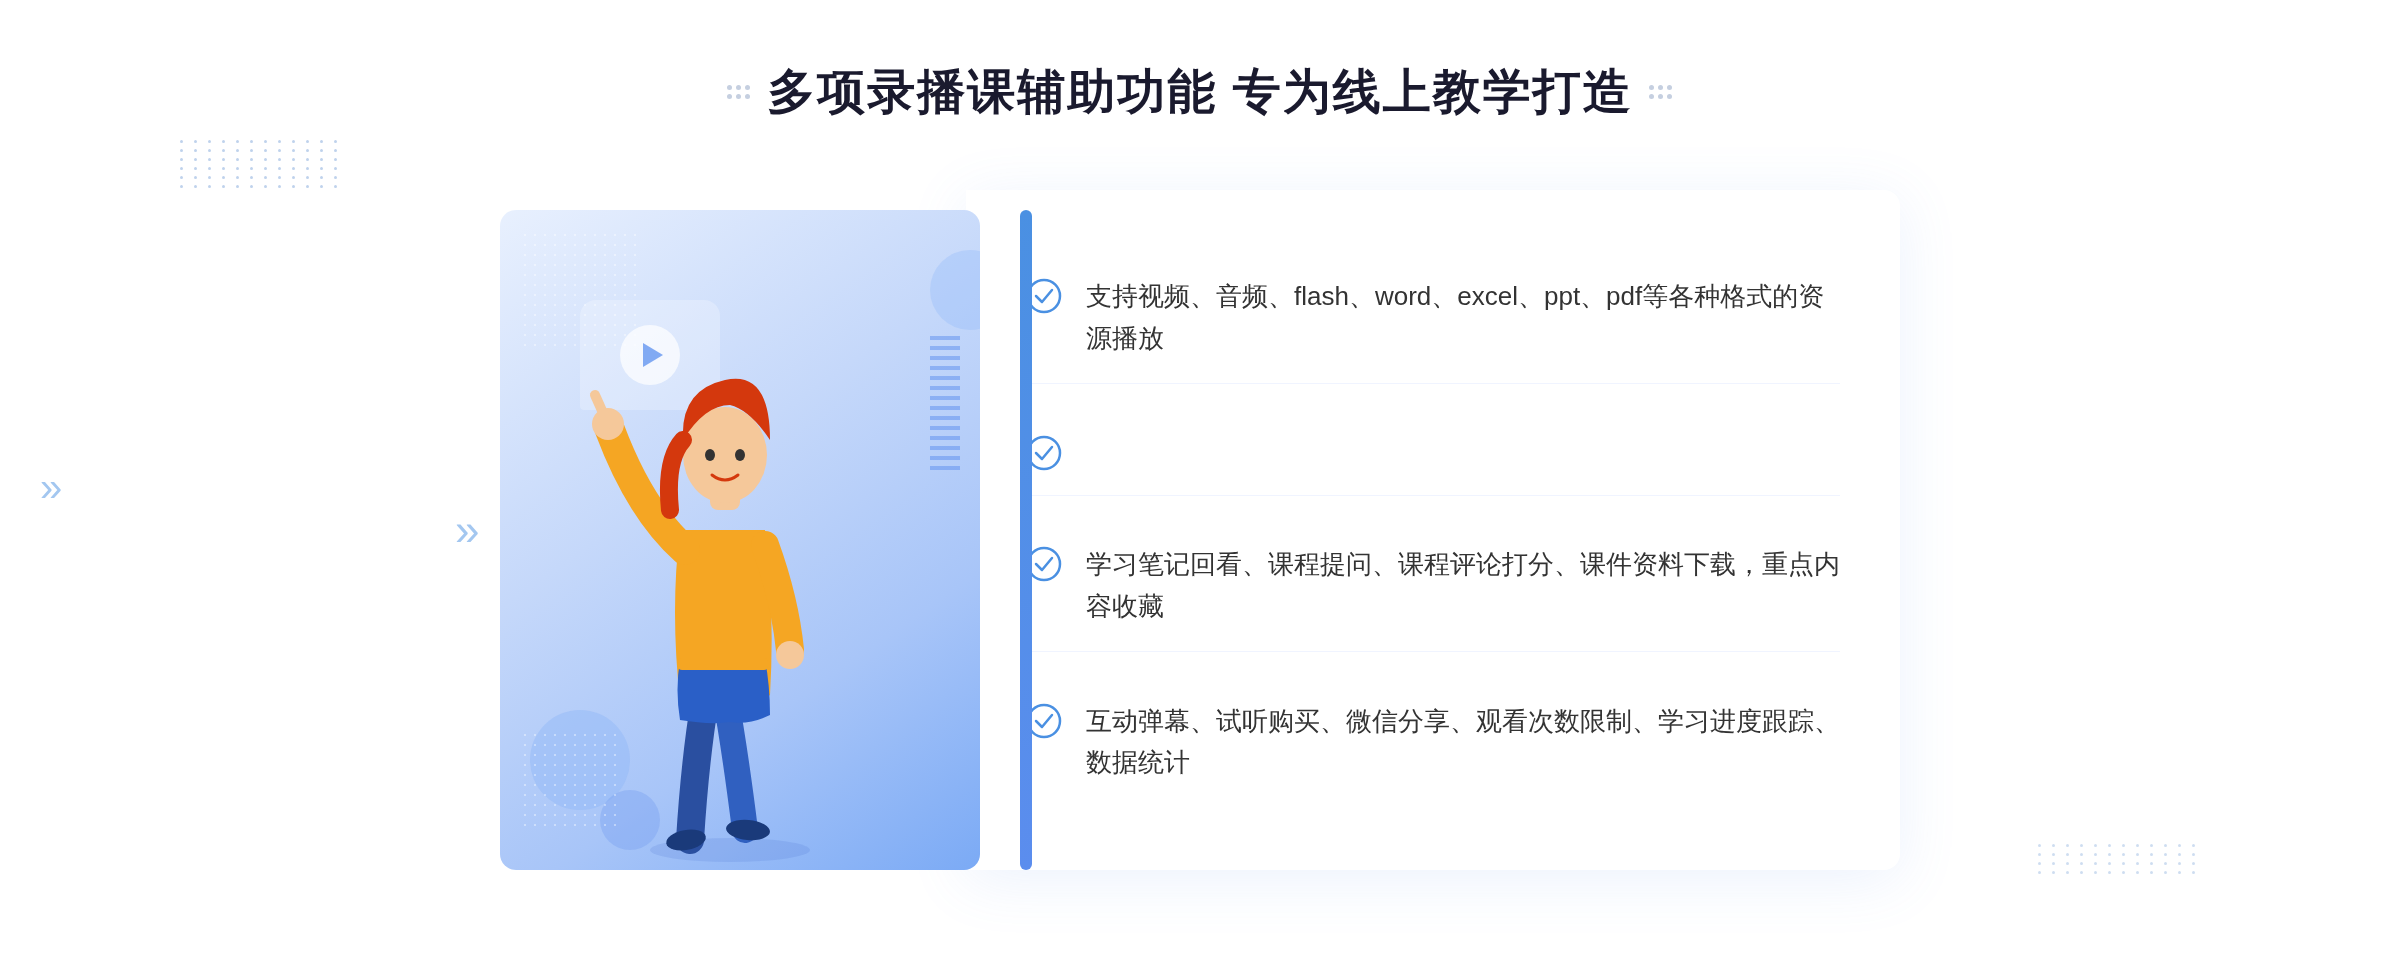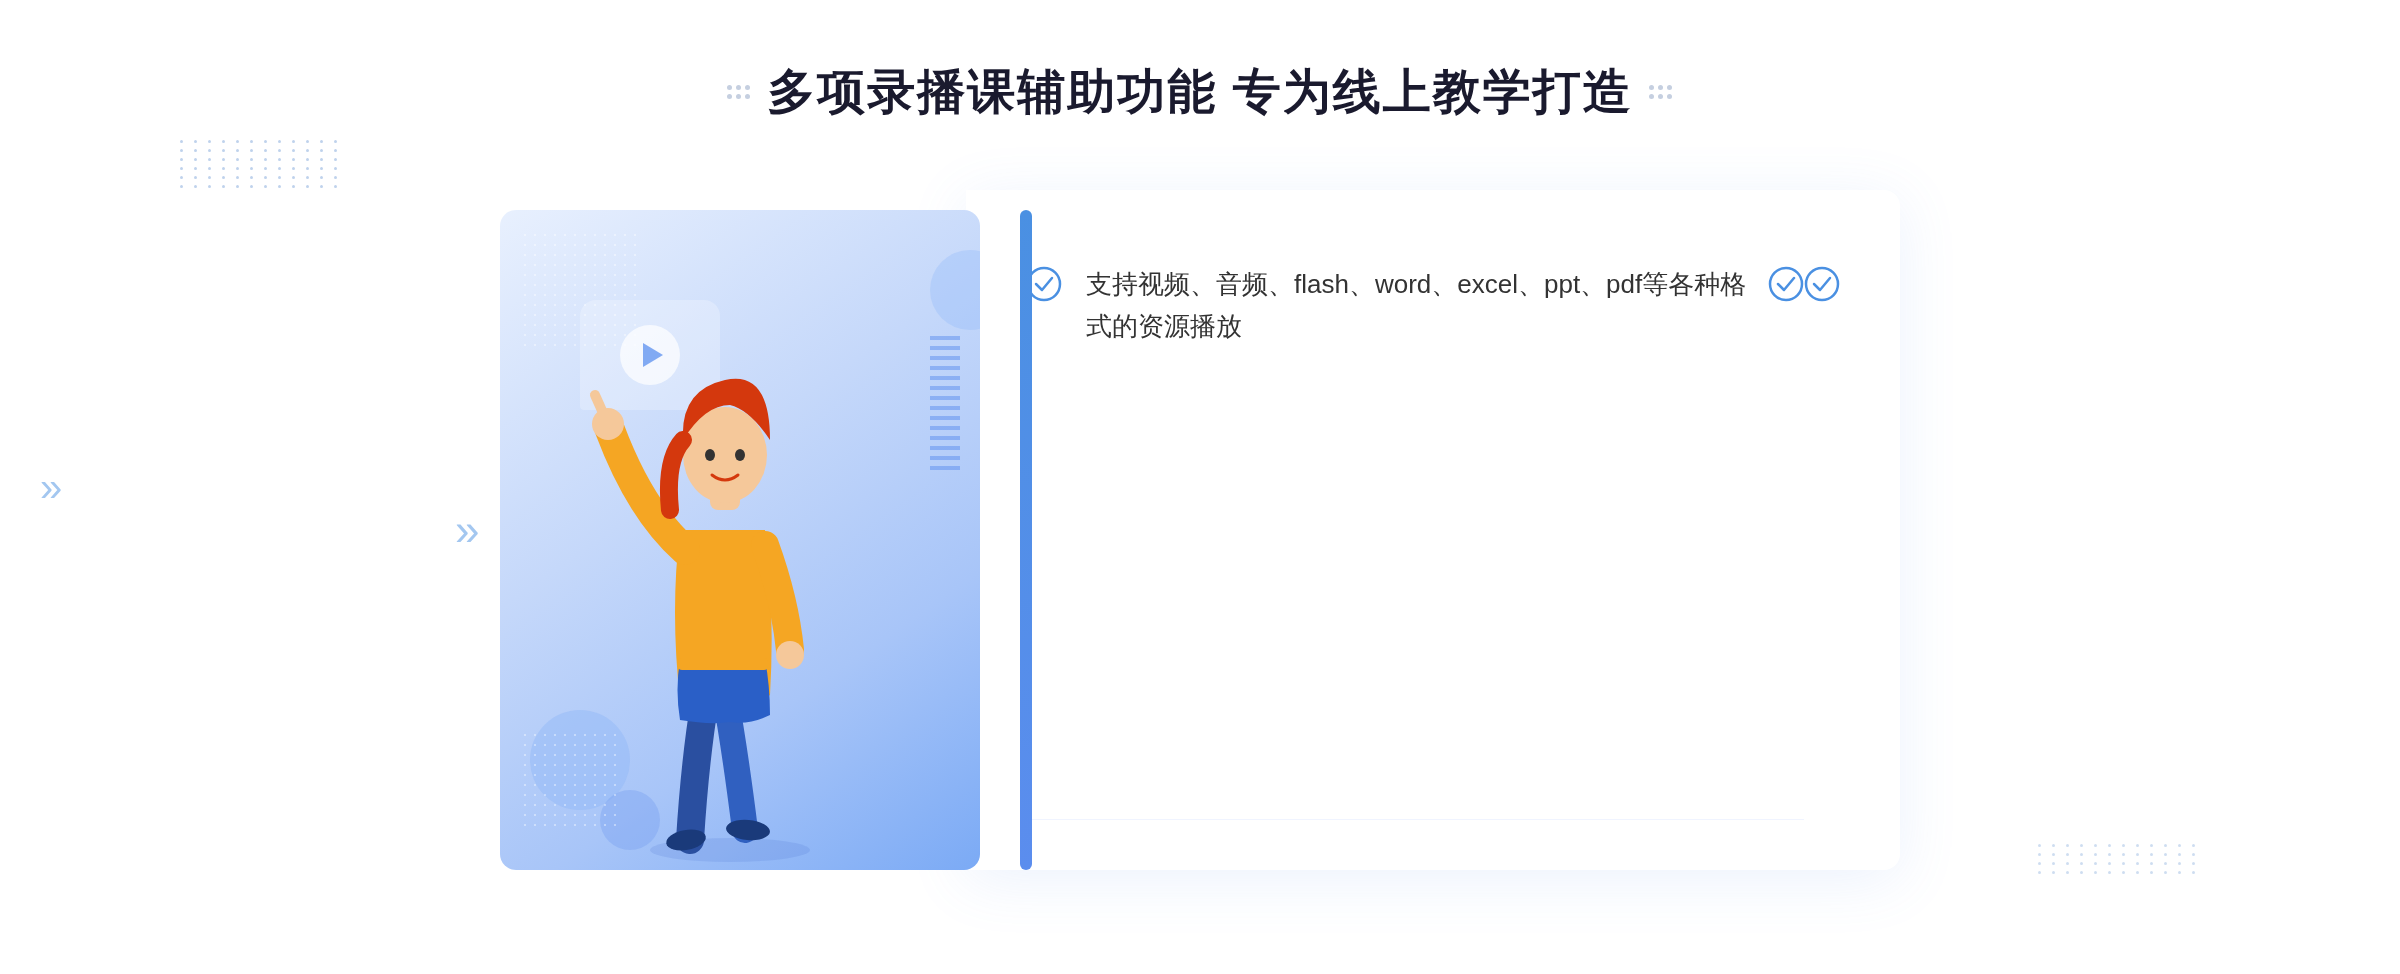--- a/index.html
+++ b/index.html
@@ -210,21 +210,21 @@
     .right-panel {
       flex: 1;
       background: #ffffff;
       border-radius: 0 16px 16px 0;
       box-shadow: 0 10px 60px rgba(100, 150, 240, 0.12);
       padding: 50px 60px;
       margin-left: -60px;
       margin-top: 0px;
       z-index: 1;
       display: flex;
-      flex-direction: row;
+      flex-direction: column;
       justify-content: space-around;
       min-height: 680px;
     }
 
     .feature-item {
       display: flex;
       align-items: flex-start;
       gap: 24px;
       padding: 24px 0;
       border-bottom: 1px solid #f0f4ff;
@@ -562,26 +562,36 @@
 
       <div class="feature-item">
         <div class="check-icon">
           <svg viewBox="0 0 36 36" fill="none" xmlns="http://www.w3.org/2000/svg">
             <circle cx="18" cy="18" r="16" stroke="#4a90e2" stroke-width="2.5" fill="none"></circle>
             <path d="M10 18 L16 24 L26 12" stroke="#4a90e2" stroke-width="2.5" stroke-linecap="round" stroke-linejoin="round" fill="none"></path>
           </svg>
         </div>
       </div>
 
-
       <div class="feature-item">
         <div class="check-icon">
           <svg viewBox="0 0 36 36" fill="none" xmlns="http://www.w3.org/2000/svg">
             <circle cx="18" cy="18" r="16" stroke="#4a90e2" stroke-width="2.5" fill="none"></circle>
             <path d="M10 18 L16 24 L26 12" stroke="#4a90e2" stroke-width="2.5" stroke-linecap="round" stroke-linejoin="round" fill="none"></path>
           </svg>
         </div>
+        <span class="feature-text">学习笔记回看、课程提问、课程评论打分、课件资料下载，重点内容收藏</span>
+      </div>
+
+      <div class="feature-item">
+        <div class="check-icon">
+          <svg viewBox="0 0 36 36" fill="none" xmlns="http://www.w3.org/2000/svg">
+            <circle cx="18" cy="18" r="16" stroke="#4a90e2" stroke-width="2.5" fill="none"></circle>
+            <path d="M10 18 L16 24 L26 12" stroke="#4a90e2" stroke-width="2.5" stroke-linecap="round" stroke-linejoin="round" fill="none"></path>
+          </svg>
+        </div>
+        <span class="feature-text">互动弹幕、试听购买、微信分享、观看次数限制、学习进度跟踪、数据统计</span>
       </div>
     </div>
 
   </div>
 
 </div>
 
 </body></html>

